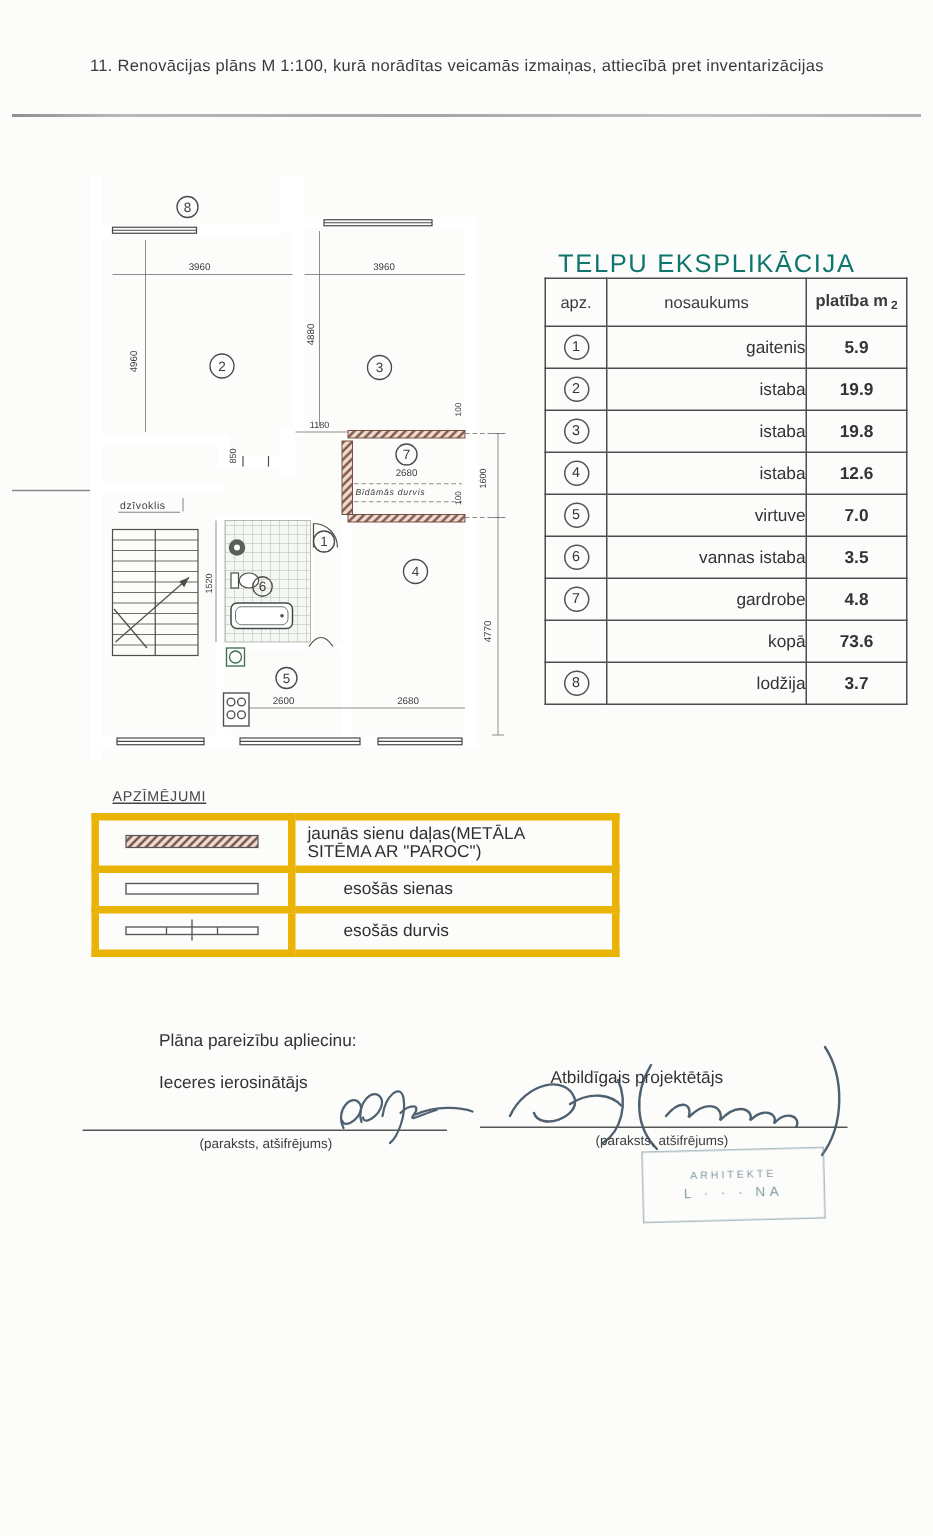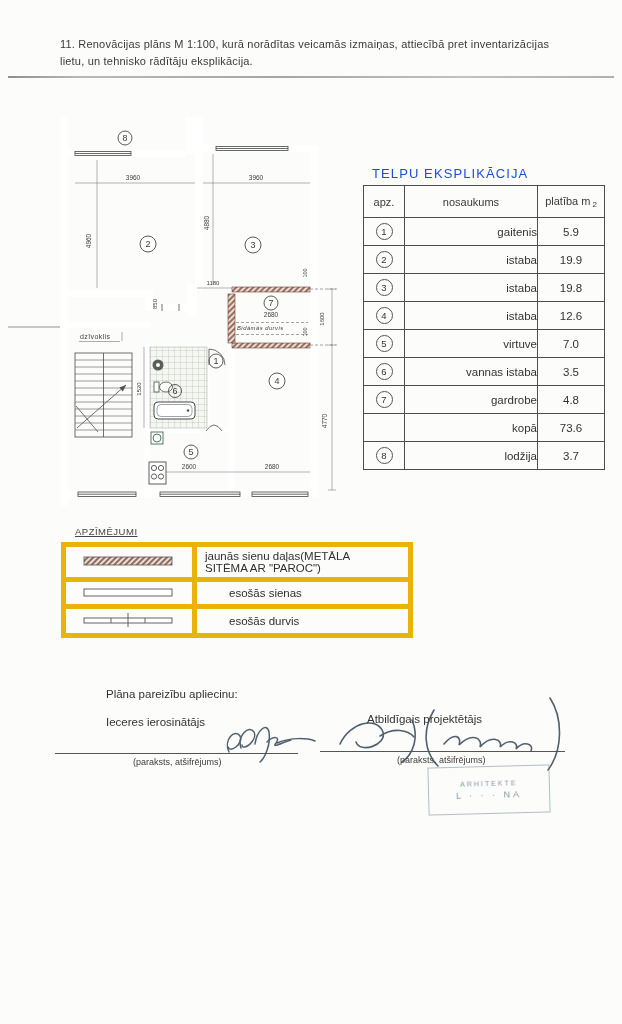--- a/index.html
+++ b/index.html
@@ -8,26 +8,26 @@
     background:#fcfcfb;
     font-family:"Liberation Sans", sans-serif;
     color:#333;
   }
   .abs{position:absolute;}
   
   .header-text{left:60px;top:36px;width:505px;font-size:11px;line-height:17px;color:#3a3a3a;letter-spacing:.2px;}
   .divider{left:8px;top:76px;width:606px;height:2px;
     background:linear-gradient(90deg,#8f8f8f,#b9b9b9 12%,#a5a5a5 45%,#c2c2c2 75%,#b0b0b0);}
   
-  .tbl-title{left:372px;top:166px;font-size:13px;letter-spacing:1.1px;color:#1d4ed8;}
+  .tbl-title{left:372px;top:166px;font-size:17px;letter-spacing:1.1px;color:#0f766e;}
   table.expl{left:363px;top:185px;border-collapse:collapse;table-layout:fixed;position:absolute;padding-left:12px;}
   table.expl td,table.expl th{border:1px solid #4d4d4d;font-weight:normal;font-size:11.5px;color:#333;padding:0;}
   table.expl .c-apz{width:40px;text-align:center;}
   table.expl .c-name{width:110px;}
-  table.expl .c-area{width:66px;text-align:center;}
+  table.expl .c-area{width:66px;text-align:center;font-weight:bold;}
   table.expl thead th{height:31px;font-size:11px;color:#3a3a3a;}
   table.expl tbody td{height:27px;}
   table.expl td.c-name{padding-left:15px;text-align:right;}
   .circ{display:inline-flex;align-items:center;justify-content:center;width:15px;height:15px;
     border:1px solid #555;border-radius:50%;font-size:9.5px;color:#333;background:transparent;}
   .circ:empty{border:none;}
   .subtwo{font-size:8px;vertical-align:-2px;margin-left:2px;}
   
   .legend-title{left:75px;top:526px;font-size:9.5px;letter-spacing:.5px;color:#444;
     text-decoration:underline;}
@@ -50,21 +50,20 @@
   .stamp .s1{font-size:7px;letter-spacing:2px;}
   .stamp .s2{font-size:9px;letter-spacing:3px;margin-top:3px;}
   
   svg text{font-family:"Liberation Sans", sans-serif;fill:#3d3d3d;}
 </style>
 </head>
 <body>
 
 <div class="abs header-text">
   <div>11. Renovācijas plāns M 1:100, kurā norādītas veicamās izmaiņas, attiecībā pret inventarizācijas</div>
-  <div>lietu,  un tehnisko rādītāju eksplikācija.</div>
 </div>
 <div class="abs divider"></div>
 
 <svg class="abs" style="left:0;top:98px" width="352" height="420" viewBox="0 0 352 420">
   <defs>
     <pattern id="hatch" width="4" height="4" patternUnits="userSpaceOnUse" patternTransform="rotate(45)">
       <rect width="4" height="4" fill="#ecdcd2"></rect>
       <line x1="1" y1="0" x2="1" y2="4" stroke="#7d4a3c" stroke-width="1.5"></line>
     </pattern>
     <pattern id="tiles" width="6" height="6" patternUnits="userSpaceOnUse">

